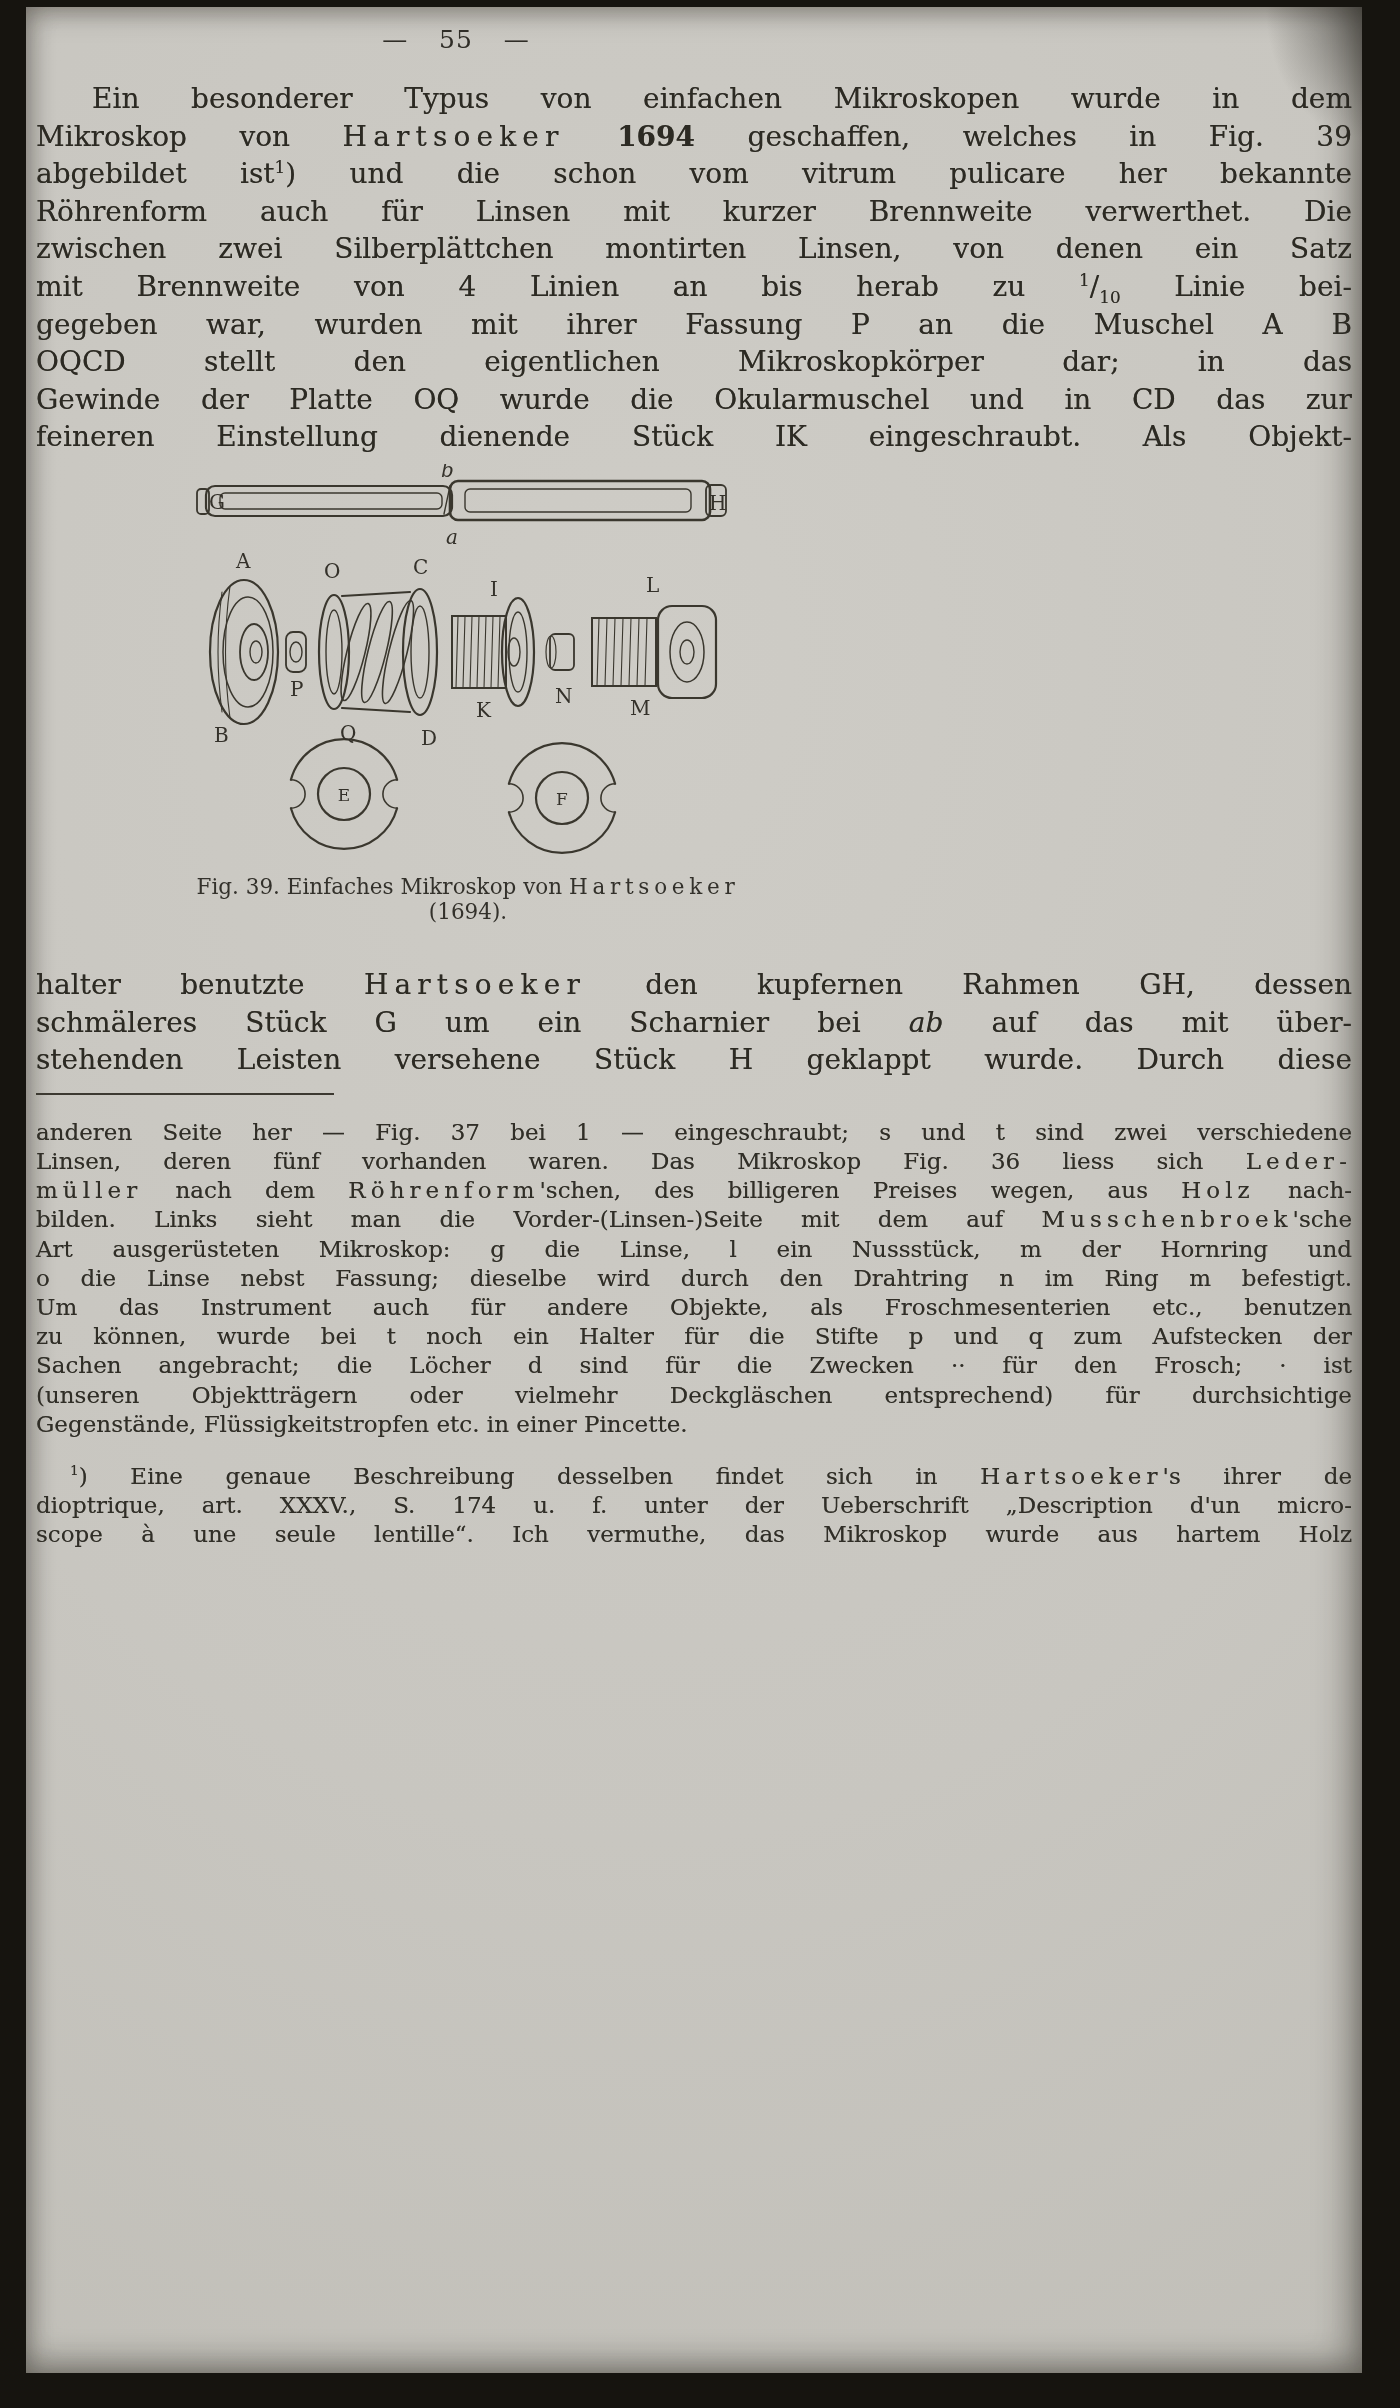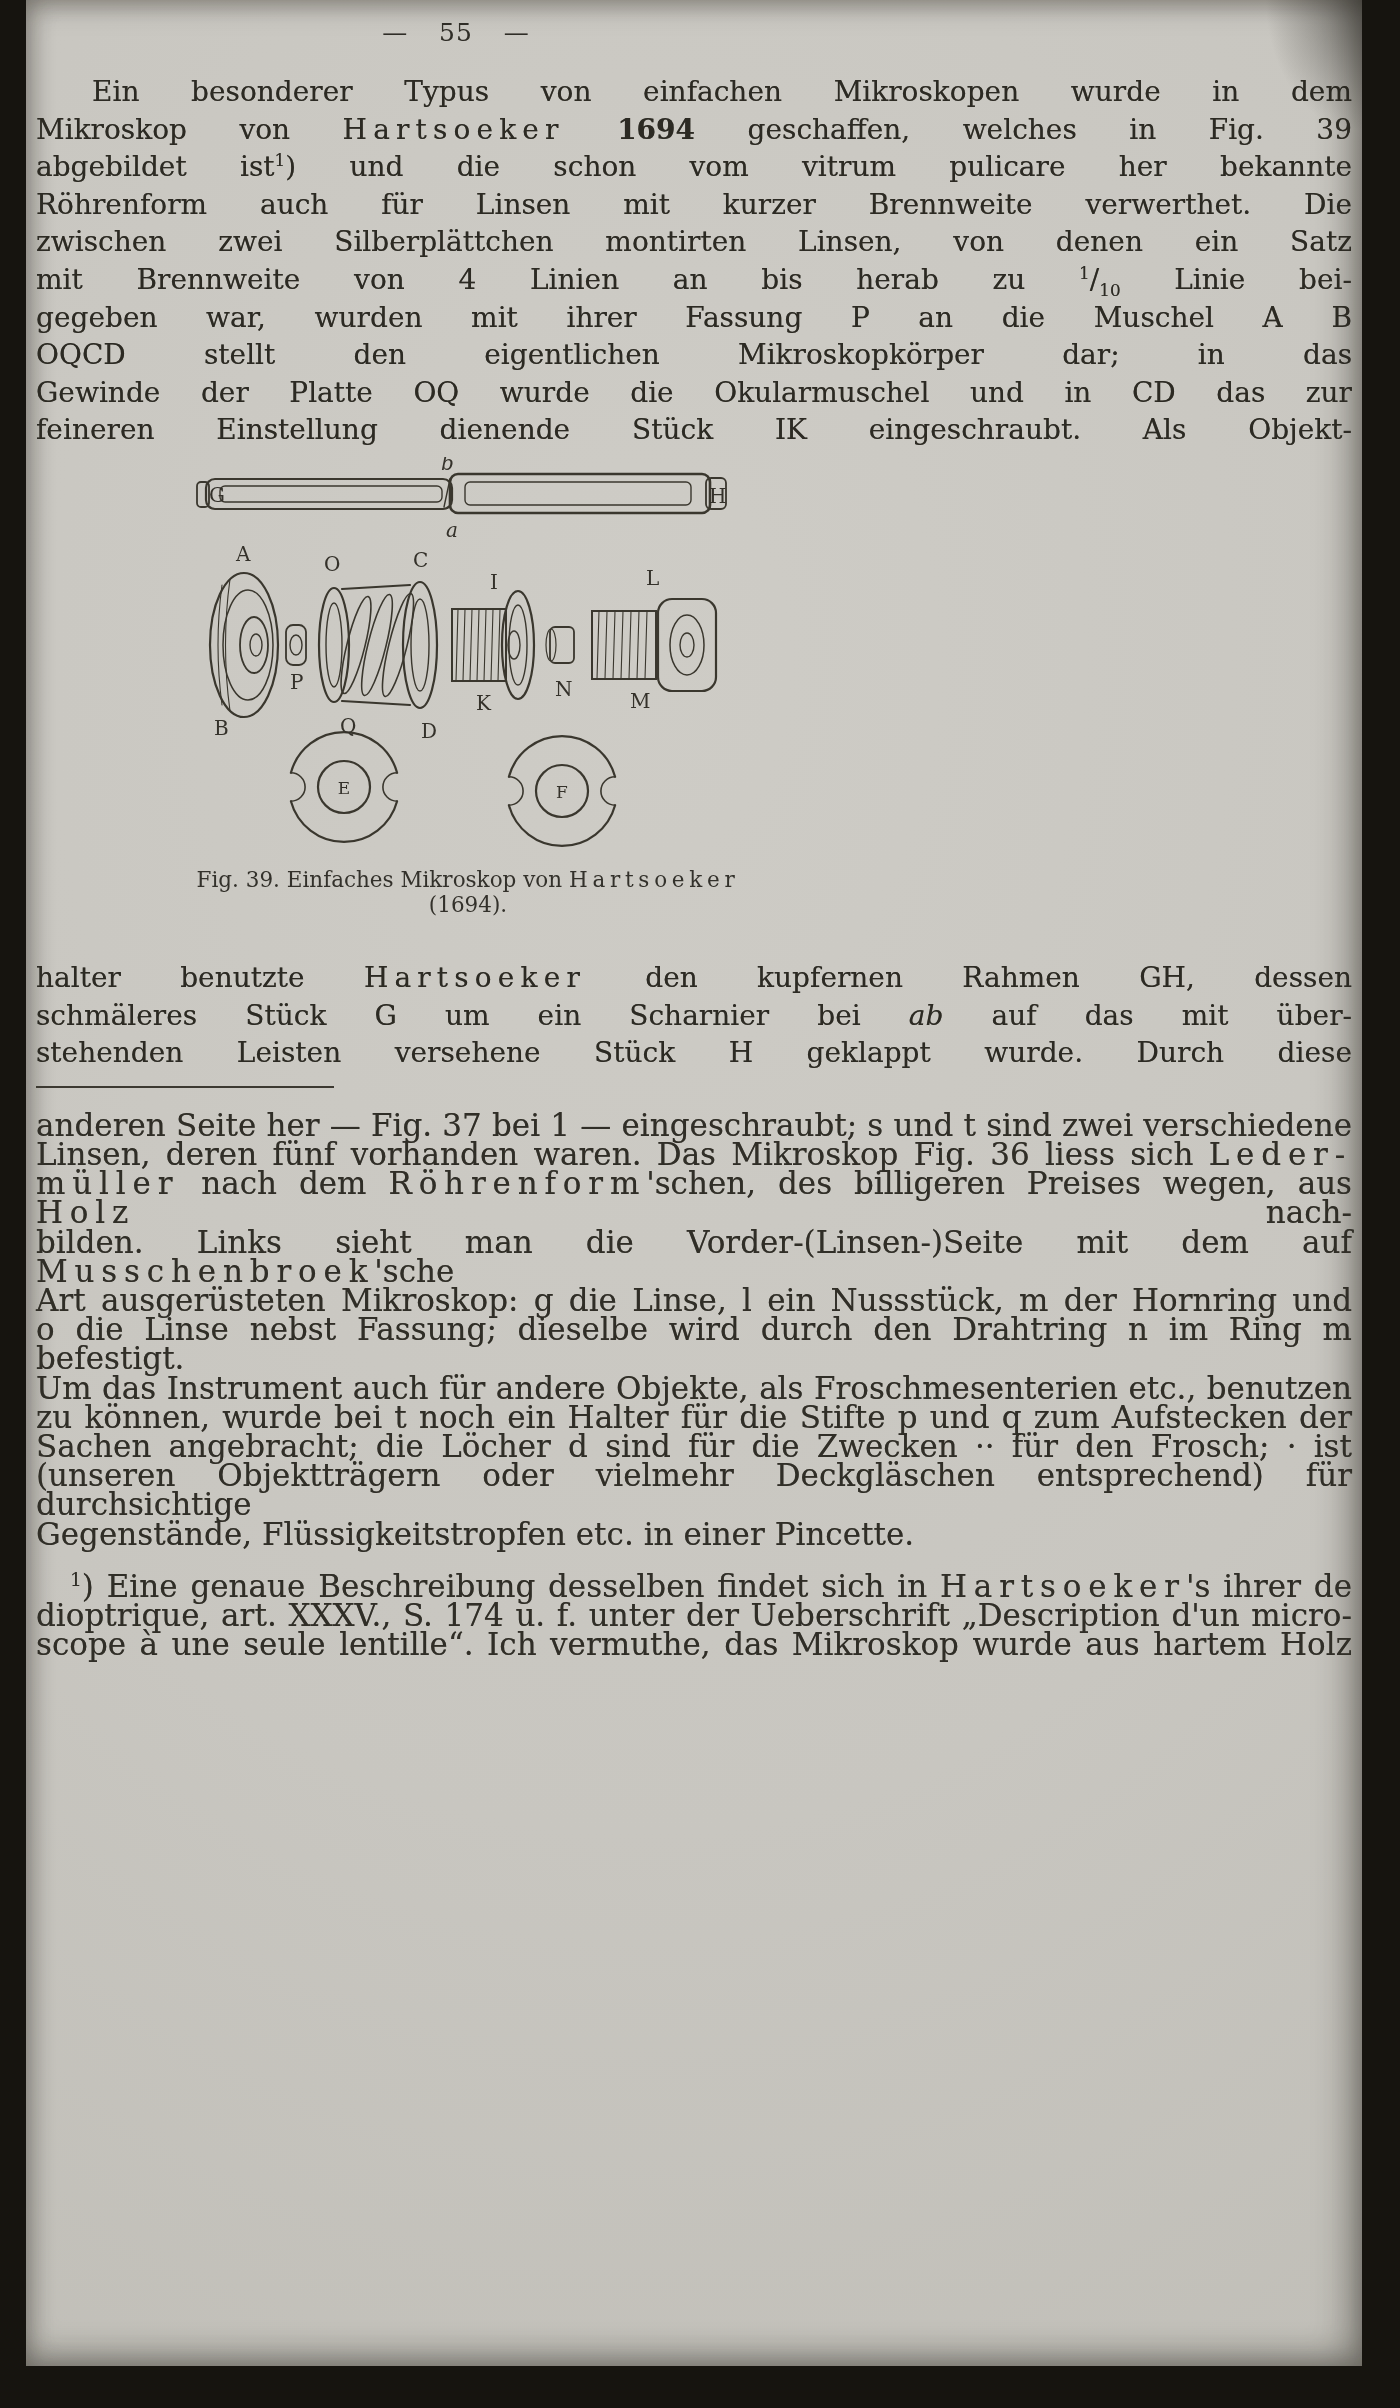--- a/index.html
+++ b/index.html
@@ -2,21 +2,21 @@
 <html><head>
 <meta charset="utf-8">
 <style>
   html,body{margin:0;padding:0;}
   body{
     width:1400px;height:2408px;position:relative;overflow:hidden;
     background:#16140f;
     font-family:"DejaVu Serif","Liberation Serif",serif;
   }
   .paper{
-    position:absolute;left:26px;top:0;width:1336px;height:2366px;
+    position:absolute;left:26px;top:7px;width:1336px;height:2366px;
     background:radial-gradient(ellipse 120% 90% at 46% 28%, #ceccc6 0%, #c8c6c0 55%, #bfbdb6 100%);
     box-shadow:inset -16px 0 34px rgba(25,22,14,.28), inset 8px 0 22px rgba(25,22,14,.14),
                inset 0 -14px 30px rgba(25,22,14,.22), inset 0 8px 18px rgba(25,22,14,.10);
   }
   .corner{
     position:absolute;right:0;top:0;width:110px;height:150px;
     background:radial-gradient(ellipse at 100% 0%, rgba(22,20,15,.5), rgba(22,20,15,0) 62%);
   }
   .folio{
     margin:18px 0 0 0;width:860px;text-align:center;
@@ -33,21 +33,21 @@
   .sperr{letter-spacing:.22em;}
   .bold{font-weight:bold;}
   .it{font-style:italic;}
   .sup{font-size:60%;vertical-align:super;line-height:0;}
   .sub{font-size:60%;vertical-align:sub;line-height:0;}
   .fig{margin:8px 0 0 158px;width:548px;}
   .fig svg{display:block;}
   .caption{margin-top:10px;font-size:21.5px;color:#33312b;}
   .caption .jline{text-align:center;text-align-last:center;}
   .fnrule{width:298px;height:0;border-top:2.5px solid #3c3931;margin:14px 0 10px 0;}
-  .foot{font-size:31px;line-height:29.2px;color:#302e27;
+  .foot{font-size:23px;line-height:29.2px;color:#302e27;
         text-shadow:0 0 .4px rgba(40,38,30,.5);margin-top:23px;}
   .figlabel{font-size:20px;fill:#34312a;}
 </style>
 </head>
 <body>
 
 <div class="paper">
   <div class="corner"></div>
 
   <div class="folio">— 55 —</div>

